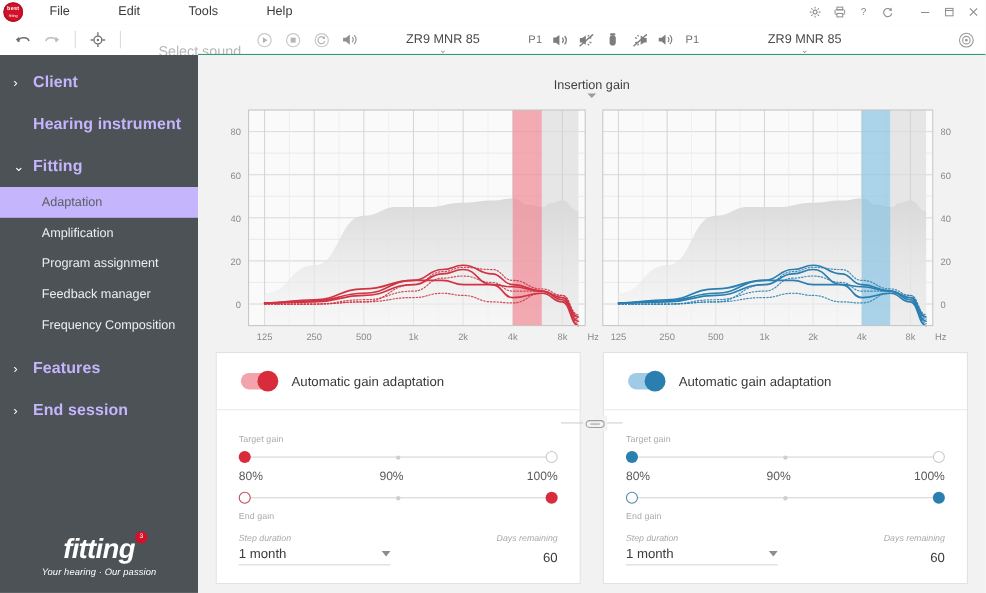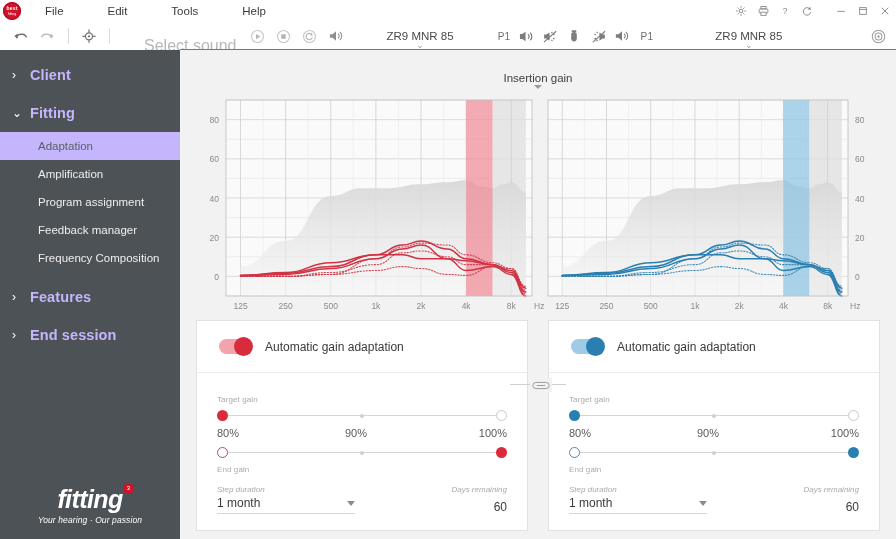--- a/index.html
+++ b/index.html
@@ -56,21 +56,21 @@
   .tb-icon {
     display: flex; align-items: center; justify-content: center;
     color: #6f6f6f; cursor: default; position: relative;
   }
   .caret-sm {
     position: absolute; bottom: -4px; left: 50%; transform: translateX(-50%);
     width: 0; height: 0; border-left: 3px solid transparent;
     border-right: 3px solid transparent; border-top: 3px solid #c2c2c2;
   }
   .tb-sep { width: 1px; height: 16px; background: #dcdcdc; margin: 0 8px; }
-  .tb-label { font-size: 16px; color: #b7b7b7; margin-top: 20px; }
+  .tb-label { font-size: 13px; color: #b7b7b7; margin-top: 20px; }
   .tb-dev { font-size: 11.5px; color: #4a4a4a; position: relative; }
   .dev-caret {
     position: absolute; left: 50%; bottom: -8px; transform: translateX(-50%);
     color: #9b9b9b; font-size: 9px; line-height: 9px;
   }
   .p1txt { font-size: 10px; color: #6f6f6f; letter-spacing: .3px; }
   .accent-line {
     position: absolute; top: 49px; left: 180px; width: 716px; height: 2px;
     background: #2e9e78;
   }
@@ -419,20 +419,24 @@
         </svg>
     </div>
   </div>
 
   <div class="accent-line"></div>
 
   <div class="sidebar">
     <div class="nav-group" style="margin-top:6px;">
       <div class="nav-chev">›</div>
       <div class="nav-group-label">Client</div>
+    </div>
+    <div class="nav-group">
+      <div class="nav-chev"></div>
+      <div class="nav-group-label">Hearing instrument</div>
     </div>
     <div class="nav-group">
       <div class="nav-chev">⌄</div>
       <div class="nav-group-label">Fitting</div>
     </div>
 
     <div class="nav-sub active">
       <div class="nav-sub-label">Adaptation</div>
     </div>
     <div class="nav-sub">

